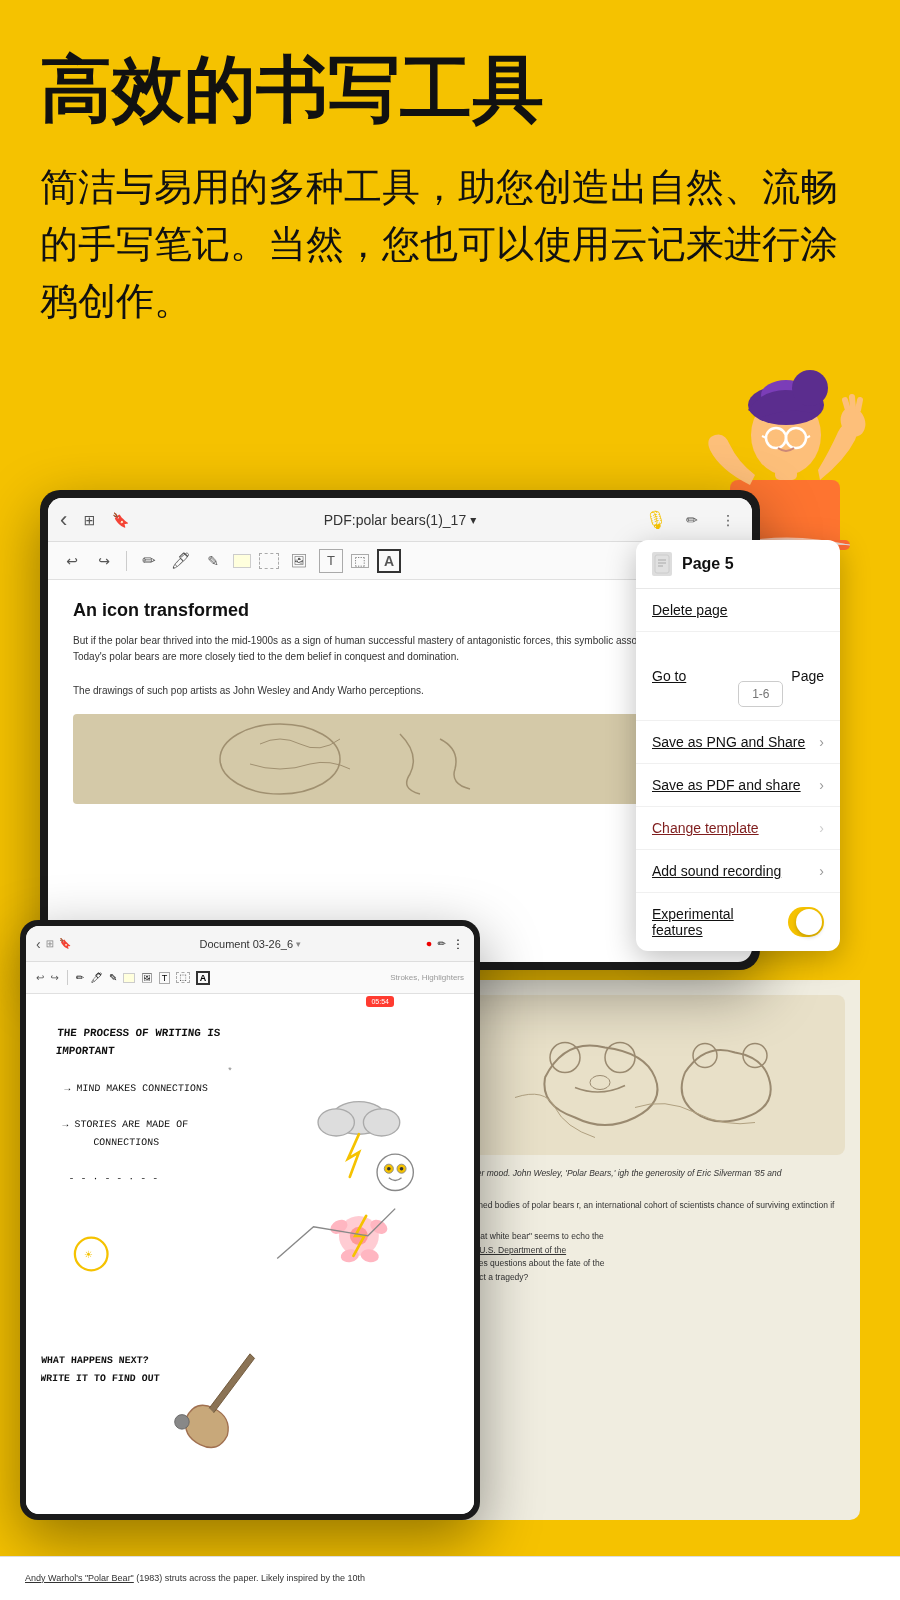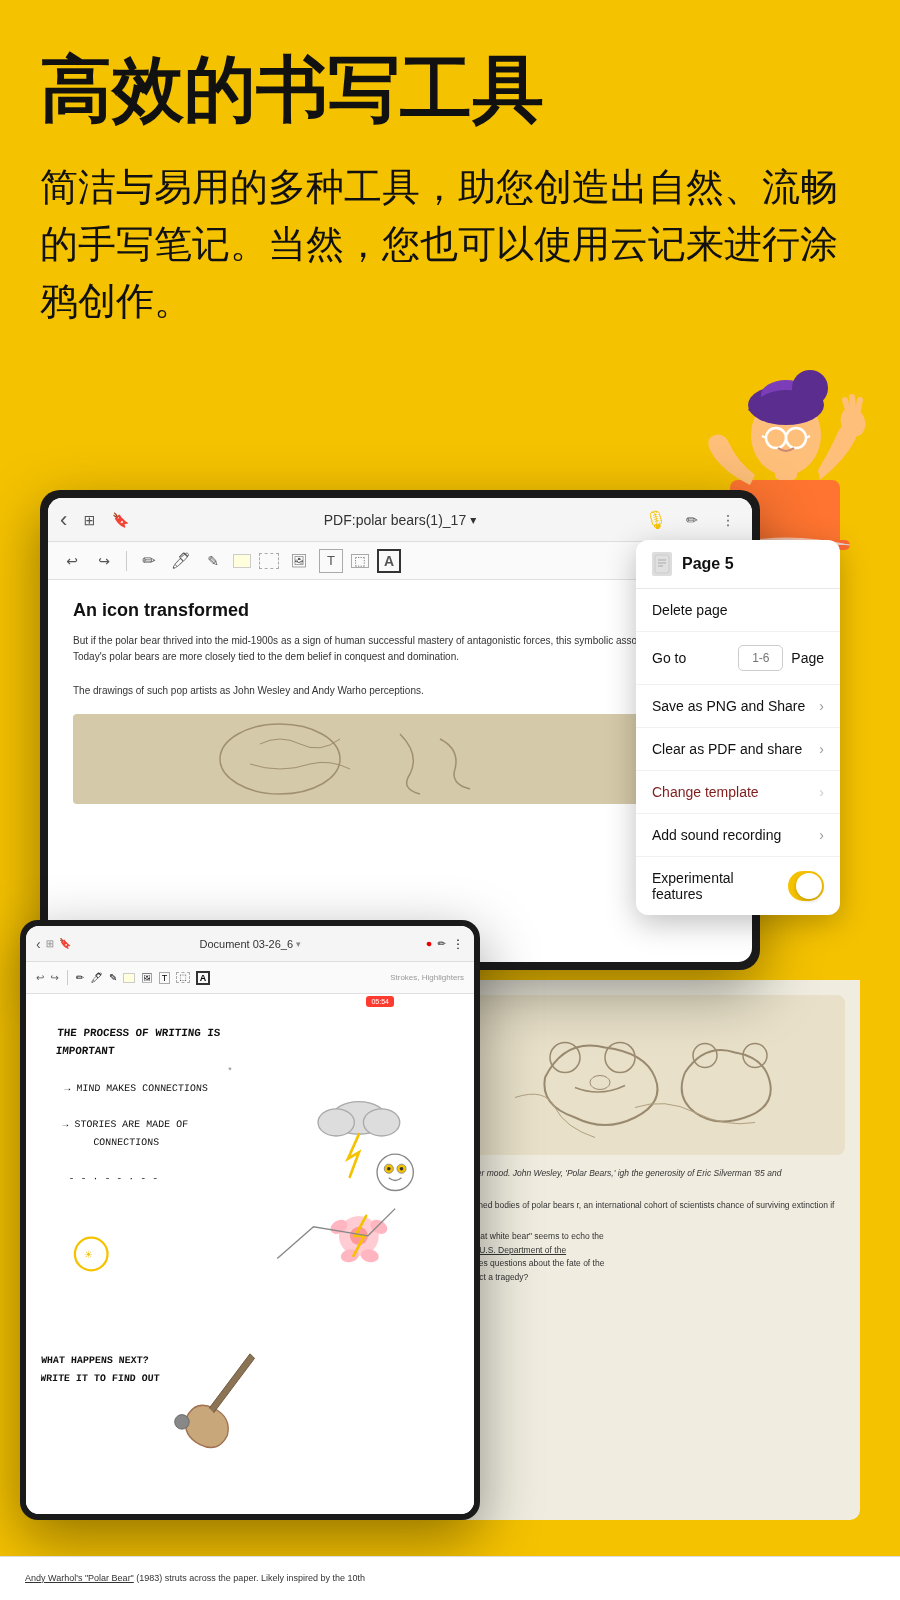--- a/index.html
+++ b/index.html
@@ -206,20 +206,21 @@
     }
 
     .dropdown-item:last-child {
       border-bottom: none;
       gap: 43px;
     }
 
     .dropdown-item-text {
       font-size: 14px;
       color: #111;
+      text-decoration: underline;
     }
 
     .dropdown-item-text.disabled {
       color: #7f1d1d;
     }
 
     .dropdown-item-right {
       display: flex;
       align-items: center;
       gap: 8px;
@@ -231,20 +232,21 @@
     }
 
     .goto-input {
       width: 45px;
       height: 26px;
       border: 1px solid #ccc;
       border-radius: 5px;
       text-align: center;
       font-size: 12px;
       color: #999;
+      margin-top: 36px;
     }
 
     .goto-label {
       font-size: 14px;
       color: #111;
     }
 
     
     .toggle-switch {
       width: 52px;
@@ -511,21 +513,21 @@
         <span class="goto-label">Page</span>
       </div>
     </div>
 
     <div class="dropdown-item">
       <span class="dropdown-item-text">Save as PNG and Share</span>
       <span class="dropdown-arrow">›</span>
     </div>
 
     <div class="dropdown-item">
-      <span class="dropdown-item-text">Clear as PDF and share</span>
+      <span class="dropdown-item-text">Save as PDF and share</span>
       <span class="dropdown-arrow">›</span>
     </div>
 
     <div class="dropdown-item">
       <span class="dropdown-item-text disabled">Change template</span>
       <span class="dropdown-arrow" style="color:#ccc;">›</span>
     </div>
 
     <div class="dropdown-item">
       <span class="dropdown-item-text">Add sound recording</span>

